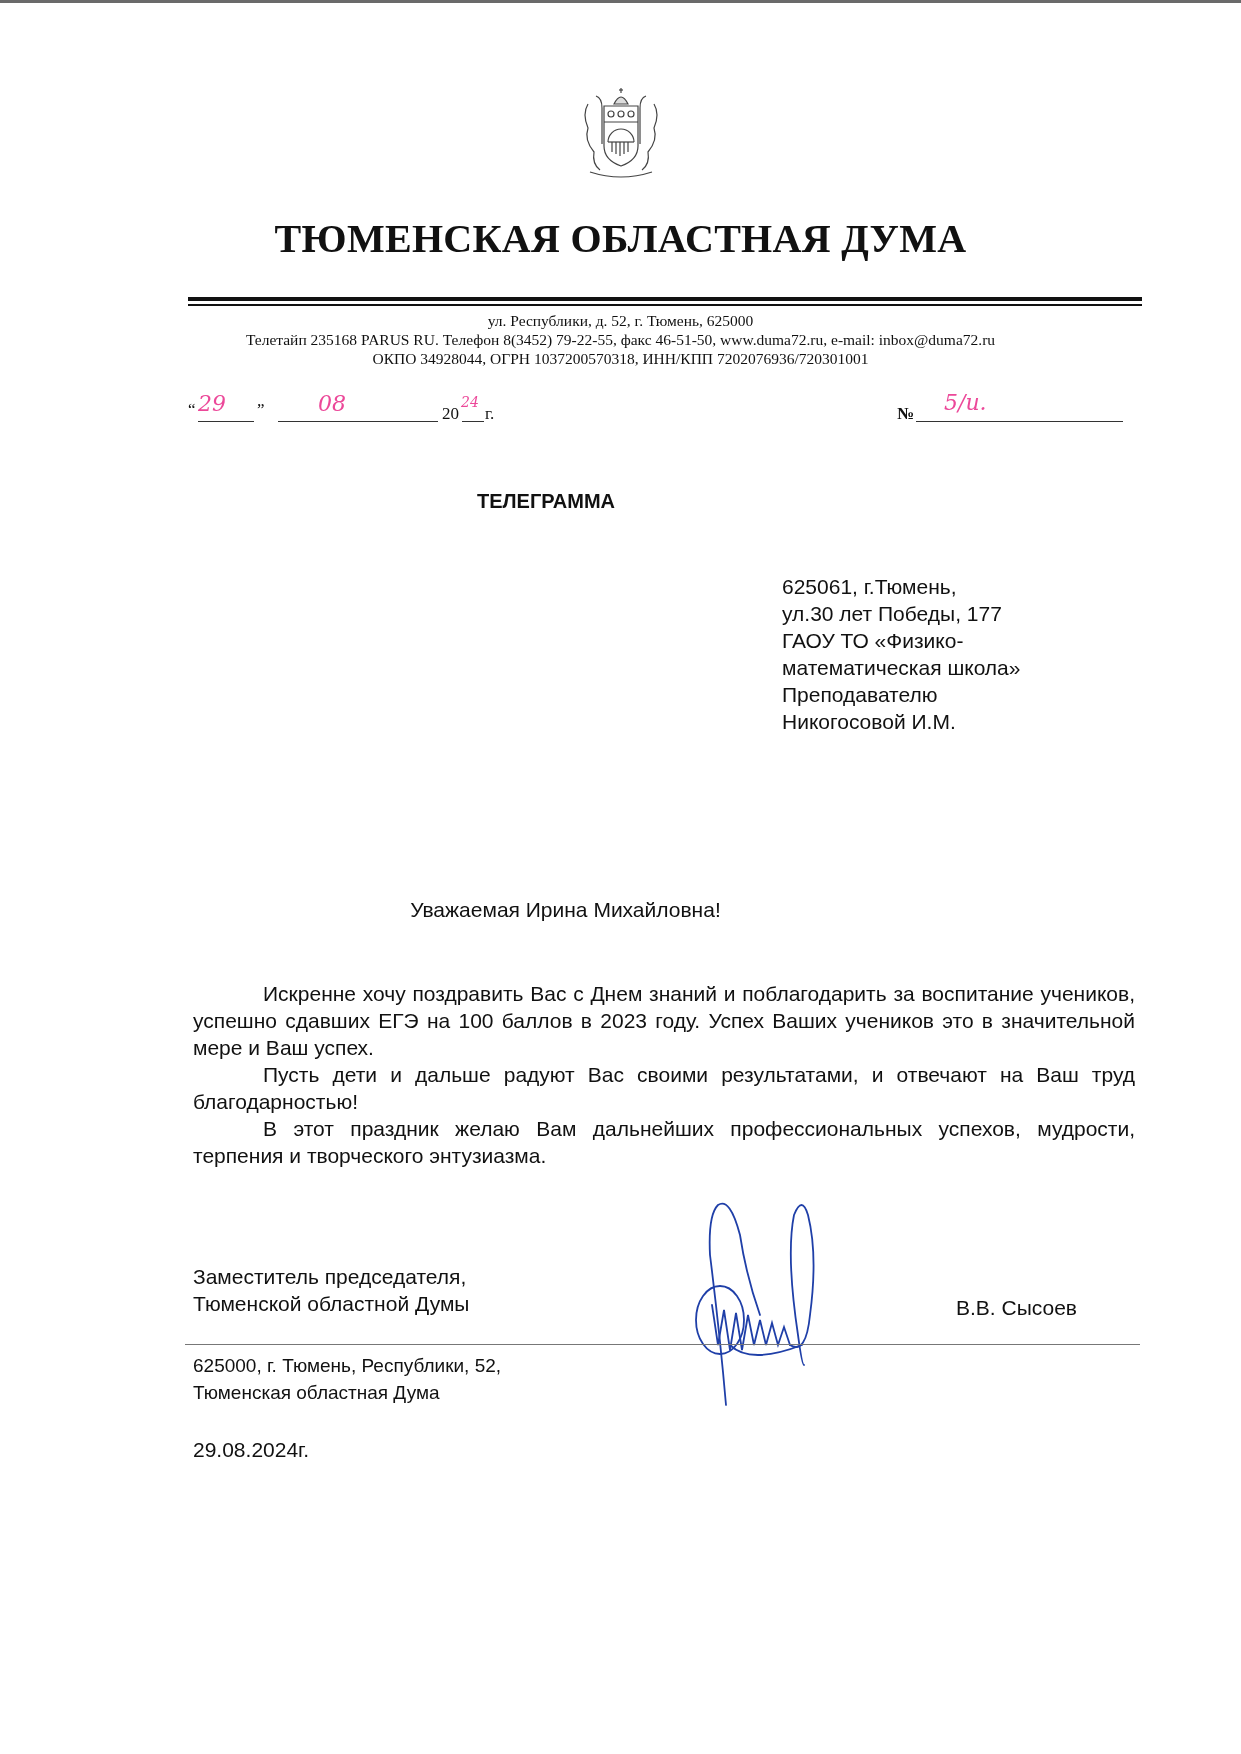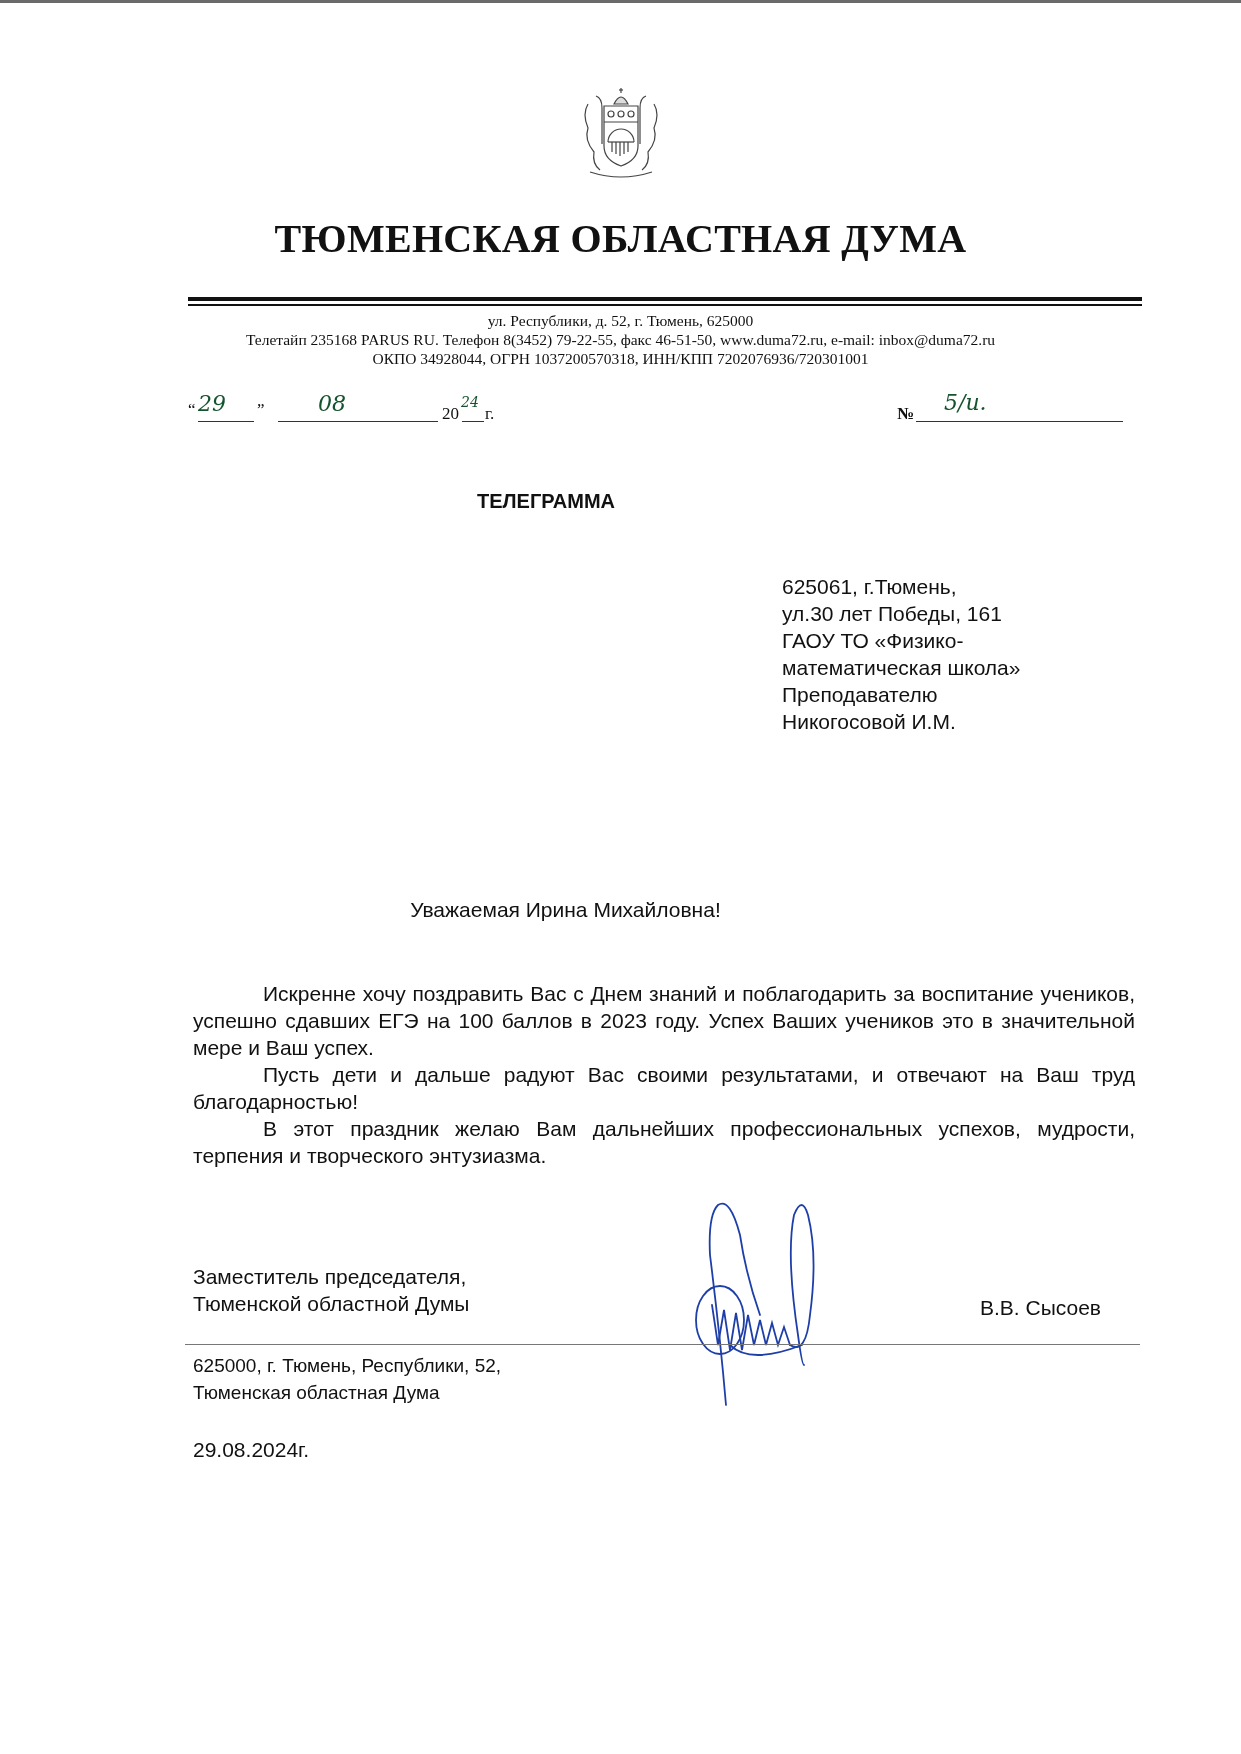--- a/index.html
+++ b/index.html
@@ -9,28 +9,28 @@
     .sans { font-family: "Liberation Sans", "DejaVu Sans", sans-serif; }
     .top-rule { left: 0; top: 0; width: 1241px; height: 3px; background: #6a6a6a; }
     .emblem { left: 578px; top: 84px; width: 86px; height: 98px; }
     .org-title { left: 0; width: 1241px; top: 215px; text-align: center; font-size: 40px; font-weight: bold; letter-spacing: 0.3px; }
     .rule-thick { left: 188px; top: 297px; width: 954px; height: 4px; background: #111; }
     .rule-thin { left: 188px; top: 304px; width: 954px; height: 2px; background: #111; }
     .contact { left: 0; width: 1241px; text-align: center; font-size: 15.5px; line-height: 19px; }
     .c1 { top: 311px; } .c2 { top: 330px; } .c3 { top: 349px; }
     .date-row { top: 398px; font-size: 17px; }
     .uline { position: absolute; height: 1px; background: #333; }
-    .hand { font-family: "DejaVu Serif", serif; font-style: italic; color: #14532d; font-size: 22px; }
+    .hand { font-family: "DejaVu Serif", serif; font-style: italic; color: #ec4899; font-size: 22px; }
     .doc-type { left: 0; width: 1092px; top: 490px; text-align: center; font-size: 20px; font-weight: bold; }
     .addr { left: 782px; top: 573px; font-size: 21px; line-height: 27px; }
     .salutation { left: 0; width: 1131px; top: 898px; text-align: center; font-size: 21px; }
     .body-text { left: 193px; width: 942px; top: 980px; font-size: 21px; line-height: 27px; text-align: justify; }
     .body-text p { margin: 0; text-indent: 70px; }
     .signer-title { left: 193px; top: 1263px; font-size: 21px; line-height: 27px; }
-    .signer-name { left: 980px; top: 1296px; font-size: 21px; }
+    .signer-name { left: 956px; top: 1296px; font-size: 21px; }
     .sig-line { left: 185px; top: 1344px; width: 955px; height: 1px; background: #777; }
     .sender-addr { left: 193px; top: 1352px; font-size: 19px; line-height: 27px; }
     .footer-date { left: 193px; top: 1438px; font-size: 21px; }
     .signature { left: 690px; top: 1195px; width: 190px; height: 230px; }
   </style>
 </head>
 <body>
 
 <div class="abs top-rule"></div>
 
@@ -75,21 +75,21 @@
 <div class="abs date-row serif" style="left:485px; top:404px;">г.</div>
 
 <div class="abs date-row serif" style="left:897px; top:404px; font-weight:bold;">№</div>
 <div class="abs hand" style="left:944px; top:390px;">5/и.</div>
 <div class="uline" style="left:916px; top:421px; width:207px;"></div>
 
 <div class="abs doc-type sans">ТЕЛЕГРАММА</div>
 
 <div class="abs addr sans">
   <div>625061, г.Тюмень,</div>
-  <div>ул.30 лет Победы, 161</div>
+  <div>ул.30 лет Победы, 177</div>
   <div>ГАОУ ТО «Физико-</div>
   <div>математическая школа»</div>
   <div>Преподавателю</div>
   <div>Никогосовой И.М.</div>
 </div>
 
 <div class="abs salutation sans">Уважаемая Ирина Михайловна!</div>
 
 <div class="abs body-text sans">
   <p>Искренне хочу поздравить Вас с Днем знаний и поблагодарить за воспитание учеников, успешно сдавших ЕГЭ на 100 баллов в 2023 году. Успех Ваших учеников это в значительной мере и Ваш успех.</p>

